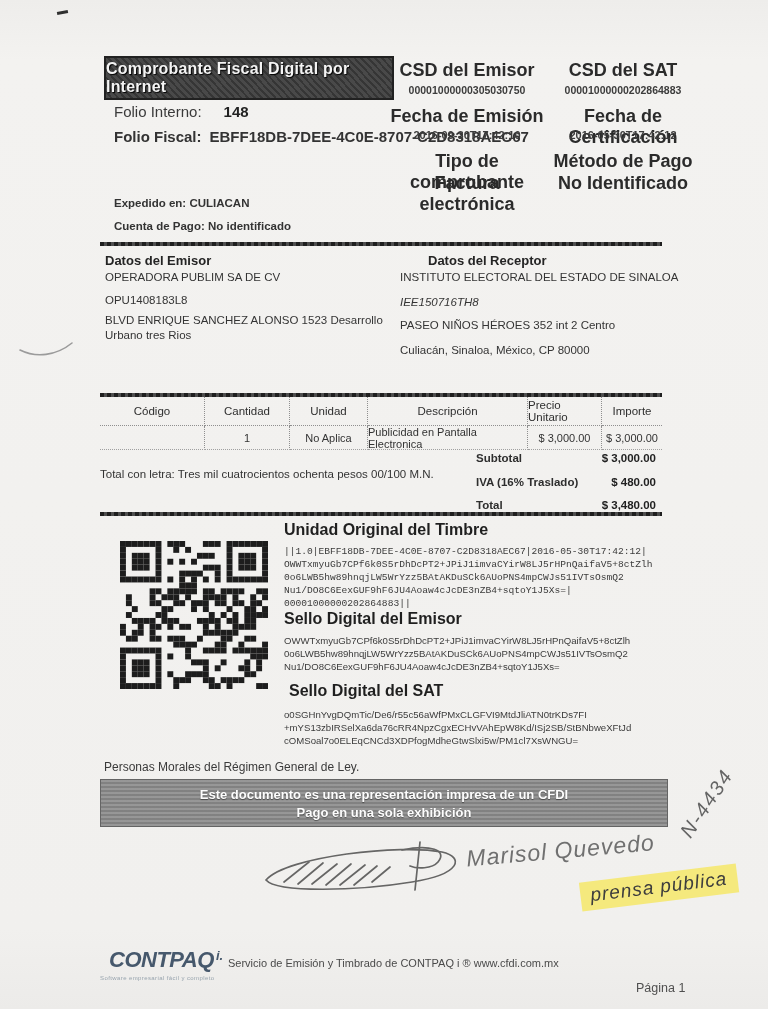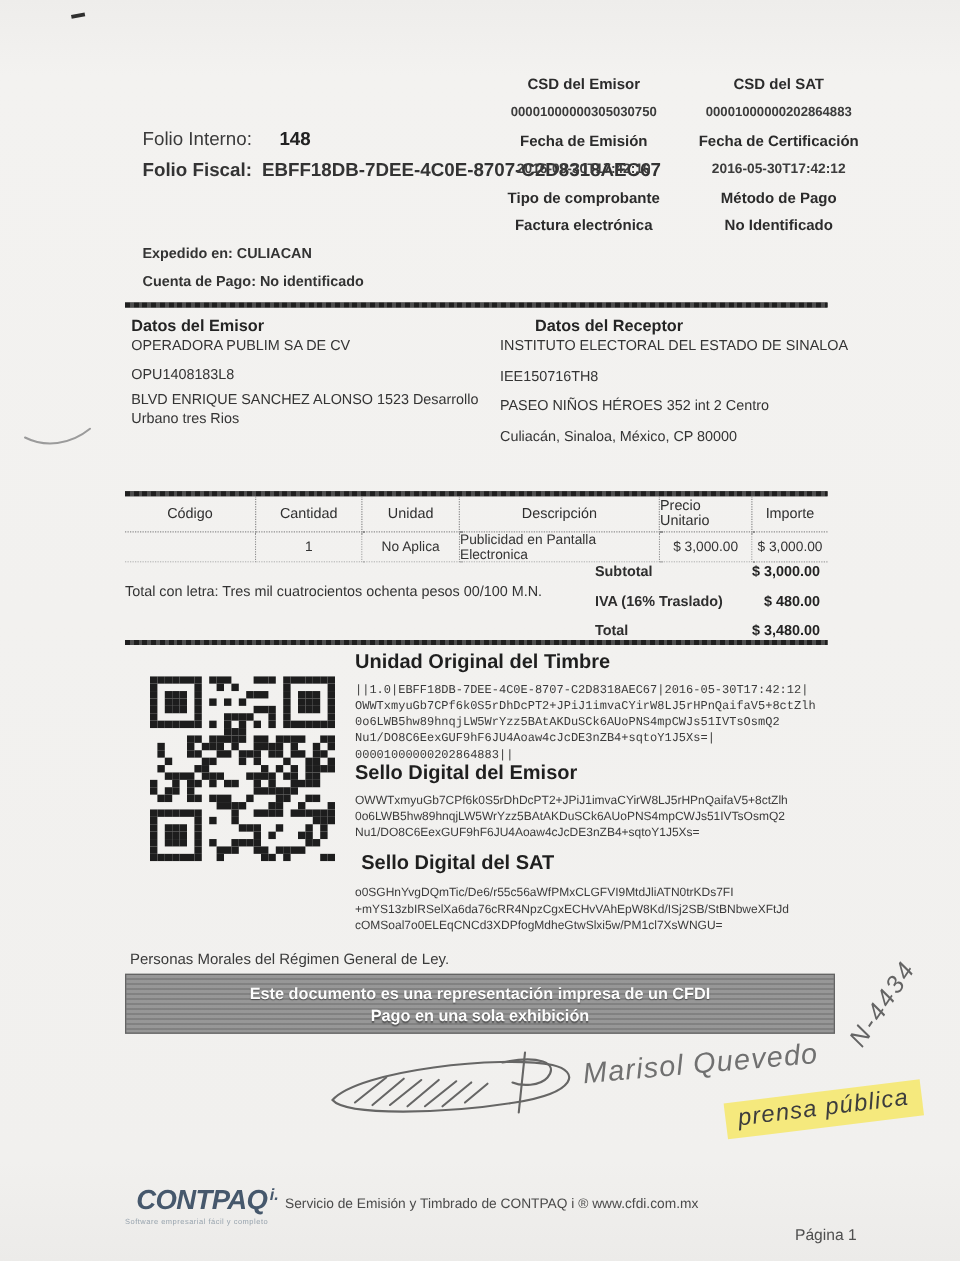--- a/index.html
+++ b/index.html
@@ -16,21 +16,21 @@
     background-image:repeating-linear-gradient(47deg,rgba(255,255,255,.06) 0 3px,rgba(0,0,0,.14) 3px 5px);
     border:2px solid #212121;display:flex;align-items:center;justify-content:center;
     color:#f4f4f4;font-size:16px;font-weight:bold;letter-spacing:.2px;
     text-shadow:1px 1px 1px #000;
   }
   .folio-row{left:114px;top:103px;font-size:15px;color:#3a3a3a;}
   .folio-row .val{font-weight:bold;margin-left:22px;color:#222;}
   .foliofiscal{left:114px;top:128px;font-size:15px;font-weight:bold;color:#333;}
   .foliofiscal .val{margin-left:8px;}
   .cert-cell{font-weight:bold;text-align:center;color:#2b2b2b;}
-  .cert-lab{font-size:12px;}
+  .cert-lab{font-size:18px;}
   .cert-val{font-size:10.5px;color:#3c3c3c;}
   .exp{font-size:11.5px;font-weight:bold;color:#333;}
   .hr{height:4px;background:#2a2a2a;
       background-image:repeating-linear-gradient(90deg,#1f1f1f 0 4px,#4e4e4e 4px 7px);}
   .sect-h{font-size:13px;font-weight:bold;color:#242424;}
   .body-line{font-size:11.5px;color:#343434;}
   .addr{line-height:1.32;}
   
   .tbl{left:100px;top:397px;width:562px;}
   .trow{display:flex;}
@@ -72,20 +72,21 @@
   .pagina{left:636px;top:981px;font-size:12.5px;color:#4f4f4f;}
   .dash{left:57px;top:11px;width:11px;height:3px;background:#2f2f2f;transform:rotate(-10deg);}
 </style>
 </head>
 <body>
 
 <div id="paper">
 
   <div class="abs dash"></div>
 
+  <div class="abs title-box">Comprobante Fiscal Digital por Internet</div>
 
   <div class="abs folio-row">
     <span>Folio Interno:</span><span class="val">148</span>
   </div>
   <div class="abs foliofiscal">
     <span>Folio Fiscal:</span><span class="val">EBFF18DB-7DEE-4C0E-8707-C2D8318AEC67</span>
   </div>
 
   <div class="abs cert-cell cert-lab" style="left:388px;top:60px;width:158px;">CSD del Emisor</div>
   <div class="abs cert-cell cert-val" style="left:388px;top:84px;width:158px;">00001000000305030750</div>
@@ -108,21 +109,21 @@
 
   <div class="abs sect-h" style="left:105px;top:253px;">Datos del Emisor</div>
   <div class="abs body-line" style="left:105px;top:271px;">OPERADORA PUBLIM SA DE CV</div>
   <div class="abs body-line" style="left:105px;top:294px;">OPU1408183L8</div>
   <div class="abs body-line addr" style="left:105px;top:313px;width:292px;">
     <div>BLVD ENRIQUE SANCHEZ ALONSO 1523  Desarrollo Urbano tres Rios</div>
   </div>
 
   <div class="abs sect-h" style="left:400px;top:253px;padding-left:28px;">Datos del Receptor</div>
   <div class="abs body-line" style="left:400px;top:271px;">INSTITUTO ELECTORAL DEL ESTADO DE SINALOA</div>
-  <div class="abs body-line" style="left:400px;top:296px;">IEE150716TH8</div>
+  <div class="abs body-line" style="left:400px;top:296px;font-style:italic;">IEE150716TH8</div>
   <div class="abs body-line" style="left:400px;top:319px;">PASEO NIÑOS HÉROES 352 int 2 Centro</div>
   <div class="abs body-line" style="left:400px;top:344px;">Culiacán, Sinaloa, México, CP 80000</div>
 
   <div class="abs hr" style="left:100px;top:393px;width:562px;"></div>
 
   <div class="abs tbl">
     <div class="trow thead">
       <div class="tcell c0">Código</div>
       <div class="tcell c1">Cantidad</div>
       <div class="tcell c2">Unidad</div>

